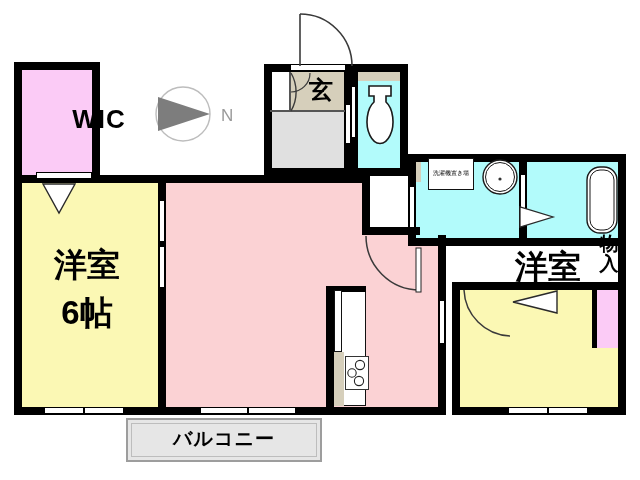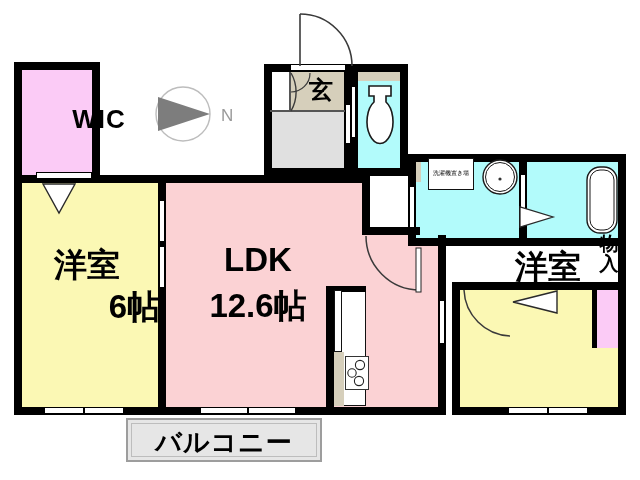--- a/index.html
+++ b/index.html
@@ -30,21 +30,21 @@
     text-align:center;
     line-height:1.04;
     white-space:nowrap;
     letter-spacing:0px;
   }
   .lbl-room{font-size:33px;}
   .lbl-area{font-size:33px;}
   .lbl-wic{font-size:26px;letter-spacing:1px;}
   .lbl-gen{font-size:24px;}
   .lbl-mono{font-size:19px;line-height:1.0;}
-  .lbl-balcony{font-size:26px;letter-spacing:1px;}
+  .lbl-balcony{font-size:19px;letter-spacing:1px;}
   .lbl-wash{font-size:6px;font-weight:normal;letter-spacing:0px;}
   
   .win{position:absolute;background:#ffffff;border:1px solid #000;box-sizing:border-box;}
   .thinline{position:absolute;background:#000;}
   svg{display:block;overflow:visible;}
   .compass-text{fill:#9a9a9a;font-size:17px;font-family:"Liberation Sans",sans-serif;}
   .balcony-box{
     position:absolute;background:#e6e6e6;
     border:2px solid #9d9d9d;box-sizing:border-box;
   }
@@ -211,24 +211,22 @@
 
   <svg class="abs" style="left:155px;top:85px;width:90px;height:58px;" viewBox="0 0 90 58">
     <circle cx="28" cy="29" r="27" fill="none" stroke="#bdbdbd" stroke-width="1.4"></circle>
     <path d="M3 12 L55 29 L3 46 Z" fill="#7d7d7d"></path>
     <text class="compass-text" x="66" y="36">N</text>
   </svg>
 
   <div class="label lbl-wic" style="left:14px;top:106px;width:80px;margin-left:45px;">WIC</div>
 
   <div class="label lbl-room" style="left:14px;top:248px;width:146px;">洋室</div>
-  <div class="label lbl-area" style="left:14px;top:290px;width:146px;text-align:right;">6帖</div>
-
-  <div class="label lbl-room" style="left:178px;top:243px;width:160px;">LDK</div>
-  <div class="label lbl-area" style="left:170px;top:289px;width:176px;">12.6帖</div>
+  <div class="label lbl-area" style="left:14px;top:296px;width:146px;">6帖</div>
+
 
   <div class="label lbl-room" style="left:478px;top:250px;width:140px;">洋室</div>
 
   <div class="label lbl-gen" style="left:306px;top:78px;width:30px;">玄</div>
 
   <div class="label lbl-mono" style="left:598px;top:234px;width:22px;line-height:1.05;">
     <span>物</span><br>
     <span>入</span>
   </div>
 

